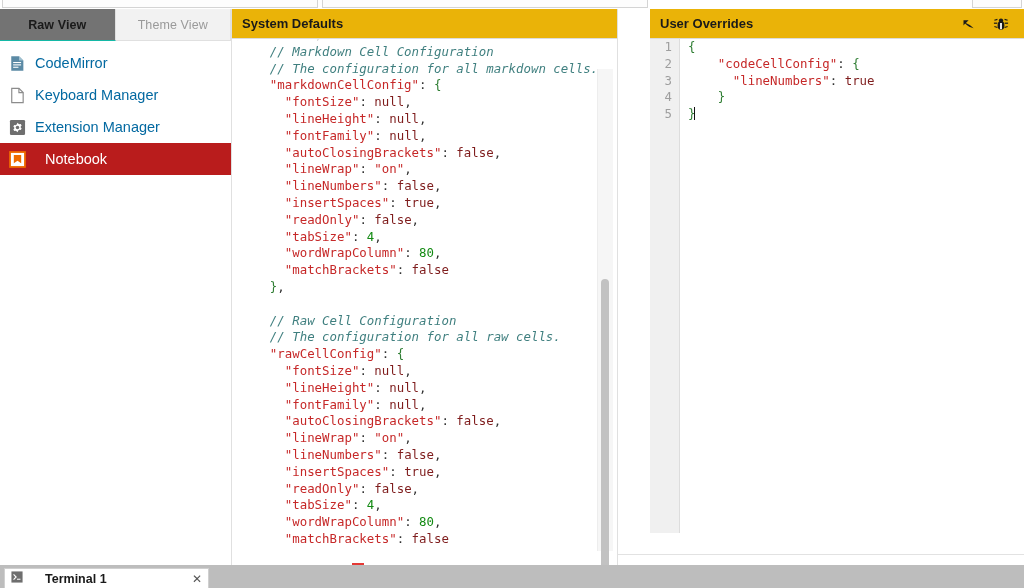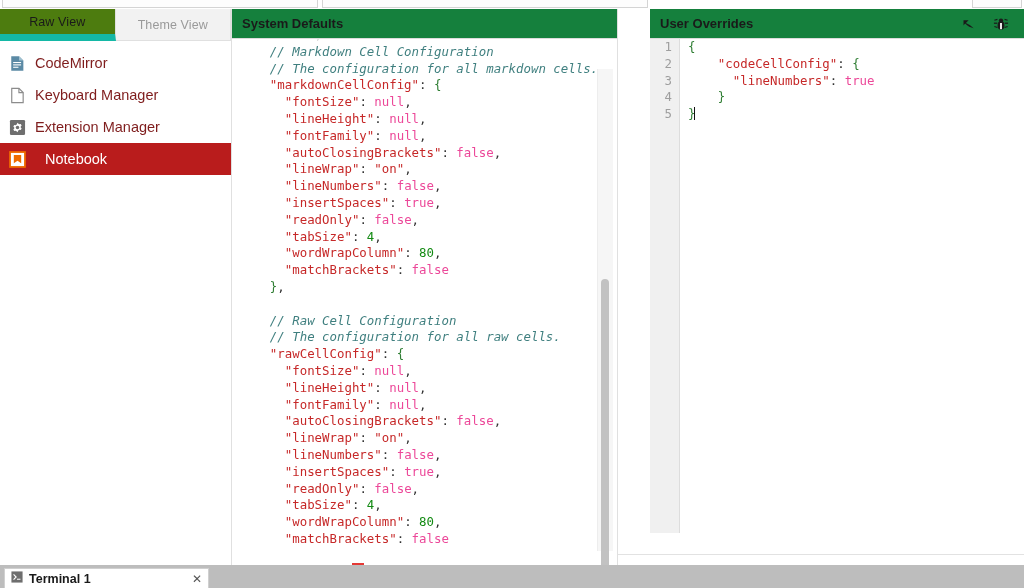--- a/index.html
+++ b/index.html
@@ -22,40 +22,40 @@
   #sidebar {
     position:absolute; left:0; top:0; width:232px; height:556px;
     background:#ffffff; border-right:1px solid #e0e0e0;
   }
   #tabbar { display:flex; height:32px; background:#f2f2f2; border-bottom:1px solid #e0e0e0; }
   .vtab {
     flex:1; display:flex; align-items:center; justify-content:center;
     font-size:12.5px; letter-spacing:.1px; cursor:default;
     border-right:1px solid #e0e0e0;
   }
-  .vtab.active { background:#4d7c0f; color:#1a1a1a; font-weight:normal; border-bottom:7px solid #14b8a6; margin-bottom:-1px; }
+  .vtab.active { background:#737373; color:#1a1a1a; font-weight:bold; border-bottom:1px solid #14b8a6; margin-bottom:-1px; }
   .vtab.inactive { background:#f2f2f2; color:#9a9a9a; }
 
   #plugin-list { padding-top:6px; }
   .plugin-item {
     display:flex; align-items:center; gap:9px;
     height:32px; padding-left:9px;
-    font-size:14.5px; color:#7f1d1d; cursor:default;
+    font-size:14.5px; color:#0369a1; cursor:default;
   }
   .plugin-item.selected { background:#b91c1c; color:#ffffff;gap:19px; }
   .pico { width:17px; height:17px; flex:0 0 17px; display:block; }
 
   
   #center {
     position:absolute; left:232px; top:0; width:386px; height:556px;
     background:#ffffff; border-right:1px solid #e0e0e0;
   }
   .panel-header {
     height:30px; display:flex; align-items:center;
-    padding:0 0 0 10px; background:#15803d;
+    padding:0 0 0 10px; background:#eab308;
     border-bottom:1px solid #dcdcdc;
     font-size:13px; font-weight:bold; color:#1a1a1a;
   }
   .panel-header .spacer { flex:1; }
   .hdr-icons { display:flex; align-items:center; gap:16px; padding-right:14px; }
   .hicon { width:17px; height:17px; display:block; cursor:pointer; }
 
   .code-area {
     position:absolute; left:0; top:30px; right:0; bottom:0;
     background:#ffffff; overflow:hidden;
@@ -66,21 +66,21 @@
     white-space:pre-wrap; word-break:break-word;
     color:#333333;
   }
   #defaults-code { position:absolute; left:8px; top:-12px; right:8px; }
   .cut-top { opacity:.18; }
 
   
   .t-com { color:#3f7f7f; font-style:italic; }
   .t-key { color:#c62828; }
   .t-str { color:#c62828; }
-  .t-atom{ color:#ec4899;margin-top:46px; }
+  .t-atom{ color:#7f1d1d;margin-top:46px; }
   .t-num { color:#138a13; }
   .t-pun { color:#333333; }
   .t-bra { color:#2e7d32; }
 
   
   #center-scroll {
     position:absolute; right:8px; top:240px; width:8px; height:300px;
     background:#c2c2c2; border-radius:5px; cursor:pointer;
   }
   #center-scroll-track {
@@ -108,21 +108,21 @@
     display:inline-block; width:1px; height:13px;
     background:#111; vertical-align:-2px; margin-left:-1px;
   }
 
   
   #below-right { position:absolute; left:618px; top:545px; width:406px; height:20px; background:#ffffff; border-top:1px solid #e2e2e2; }
   #bottom-gray { position:absolute; left:0; top:565px; width:1024px; height:23px; background:#bdbdbd; }
   #term-tab {
     position:absolute; left:4px; top:568px; width:205px; height:20px;
     background:#ffffff; border:1px solid #d0d0d0; border-bottom:none;
-    display:flex; align-items:center; gap:6px; padding:0 6px;
+    display:flex; align-items:center; gap:22px; padding:0 6px;
     font-size:12.5px; color:#1a1a1a; font-weight:bold;justify-content:flex-end;
   }
   #term-tab .spacer { flex:1; }
   .tclose { font-size:12px; color:#555; cursor:pointer; font-weight:normal; }
   #bottom-red { position:absolute; left:352px; top:563px; width:12px; height:5px; background:#e53935; }
 </style>
 </head>
 <body>
 
 <div id="top-strip">

